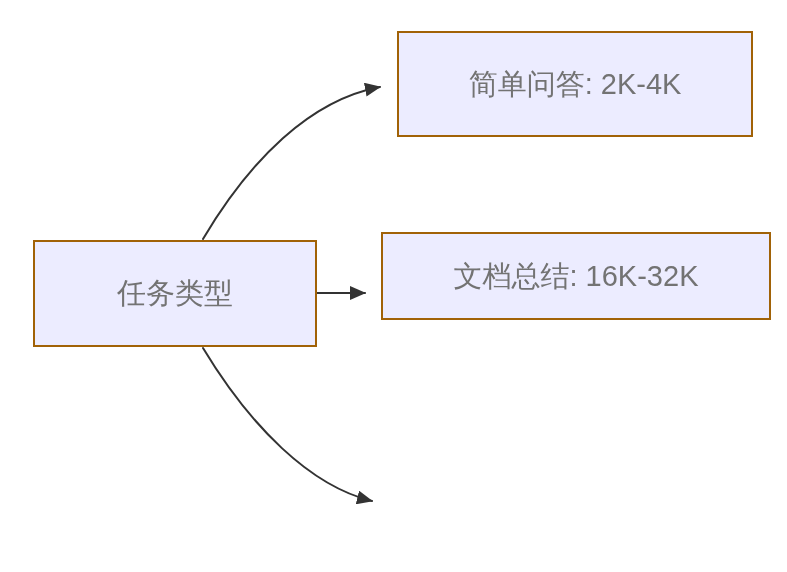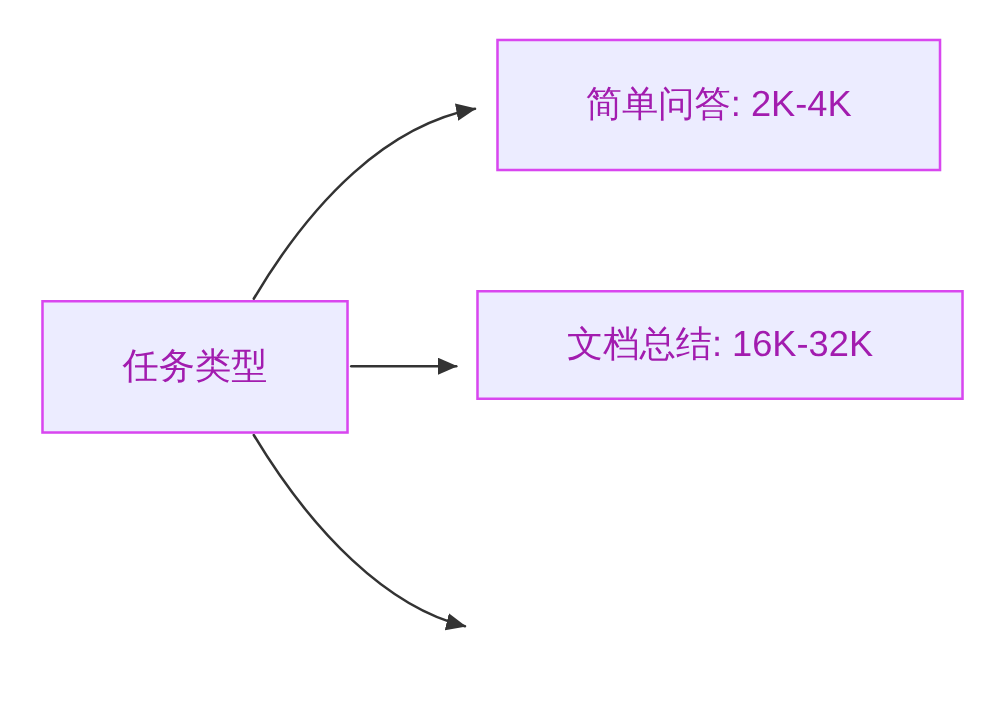--- a/index.html
+++ b/index.html
@@ -26,31 +26,31 @@
   .edge-path {
     fill: none;
     stroke: #333333;
     stroke-width: 2px;
     stroke-linecap: round;
   }
   .node {
     position: absolute;
     box-sizing: border-box;
     background: #ECECFF;
-    border: 2px solid #d946ef;
-    color: #a21caf;
+    border: 2px solid #a16207;
+    color: #737373;
     font-size: 29px;
     line-height: 1.2;
     display: flex;
     align-items: center;
     justify-content: center;
     text-align: center;
     white-space: nowrap;
   }
-  #node-task-type   { left: 33px;  top: 240px; width: 246px; height: 107px; }
+  #node-task-type   { left: 33px;  top: 240px; width: 284px; height: 107px; }
   #node-simple-qa   { left: 397px; top: 31px;  width: 356px; height: 106px; }
   #node-doc-summary { left: 381px; top: 232px; width: 390px; height: 88px; }
   #node-multi-doc   { left: 388px; top: 446px; width: 374px; height: 110px; }
 </style>
 </head>
 <body>
 
 <div class="canvas">
 
   <svg class="edges-layer" viewBox="0 0 787 572" xmlns="http://www.w3.org/2000/svg">

